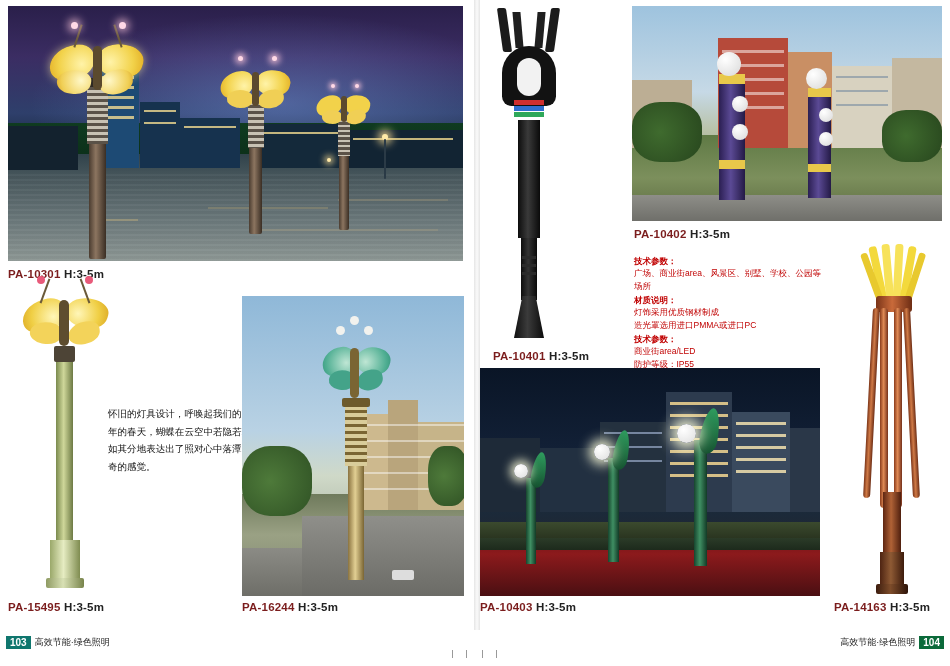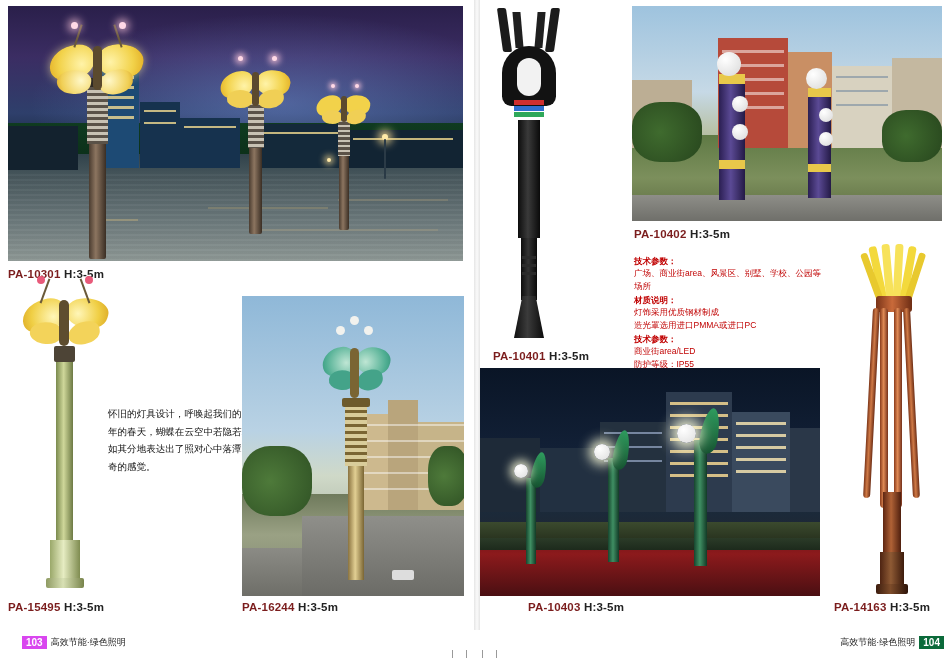--- a/index.html
+++ b/index.html
@@ -47,28 +47,27 @@
   
   .footer {
     position: absolute;
     bottom: 17px;
     font-size: 9px;
     color: #333;
     white-space: nowrap;
   }
   .folio {
     display: inline-block;
-    background: #d946ef;
+    background: #0f766e;
     color: #fff;
     font-weight: bold;
     padding: 1px 4px;
     font-size: 10px;
     margin-right: 4px;
     vertical-align: middle;
-    margin-left: 16px;
   }
   .folio-r {
     display: inline-block;
     background: #0b6a3a;
     color: #fff;
     font-weight: bold;
     padding: 1px 4px;
     font-size: 10px;
     margin-left: 4px;
     vertical-align: middle;
@@ -415,21 +414,21 @@
       <div class="leaf" style="left:26px;top:0px;width:15px;height:40px;background:linear-gradient(180deg,#2f9c5e,#14512f);border-radius:50% 50% 50% 50%/70% 70% 30% 30%;transform:rotate(10deg);"></div>
       <div class="ball" style="left:6px;top:14px;width:16px;height:16px;background:radial-gradient(circle at 35% 30%,#fff,#ddd);box-shadow:0 0 12px 5px rgba(255,255,220,.85);"></div>
     </div>
     <div style="position:absolute;left:192px;top:40px;width:56px;height:156px;">
       <div style="position:absolute;left:22px;top:32px;width:13px;height:126px;background:linear-gradient(90deg,#17452e,#3f8f63 45%,#123a26);"></div>
       <div class="leaf" style="left:29px;top:0px;width:18px;height:46px;background:linear-gradient(180deg,#2f9c5e,#14512f);border-radius:50% 50% 50% 50%/70% 70% 30% 30%;transform:rotate(10deg);"></div>
       <div class="ball" style="left:5px;top:16px;width:19px;height:19px;background:radial-gradient(circle at 35% 30%,#fff,#ddd);box-shadow:0 0 14px 6px rgba(255,255,220,.9);"></div>
     </div>
   </div>
 
-  <div class="caption" style="left:504px; top:601px;padding-left:24px;">
+  <div class="caption" style="left:480px; top:601px;">
     <span>PA-10403</span>
     <span class="hh">H:3-5m</span>
   </div>
 
   <div class="prod" style="left:856px; top:246px; width:78px; height:352px;">
 
     <div style="position:absolute;left:18px;top:0px;width:8px;height:56px;background:#f3d93c;transform:rotate(-12deg);border-radius:3px;"></div>
     <div style="position:absolute;left:28px;top:-2px;width:8px;height:60px;background:#f7e25a;transform:rotate(-5deg);border-radius:3px;"></div>
     <div style="position:absolute;left:38px;top:-2px;width:8px;height:60px;background:#f7e25a;transform:rotate(3deg);border-radius:3px;"></div>
     <div style="position:absolute;left:48px;top:0px;width:8px;height:56px;background:#f3d93c;transform:rotate(10deg);border-radius:3px;"></div>

